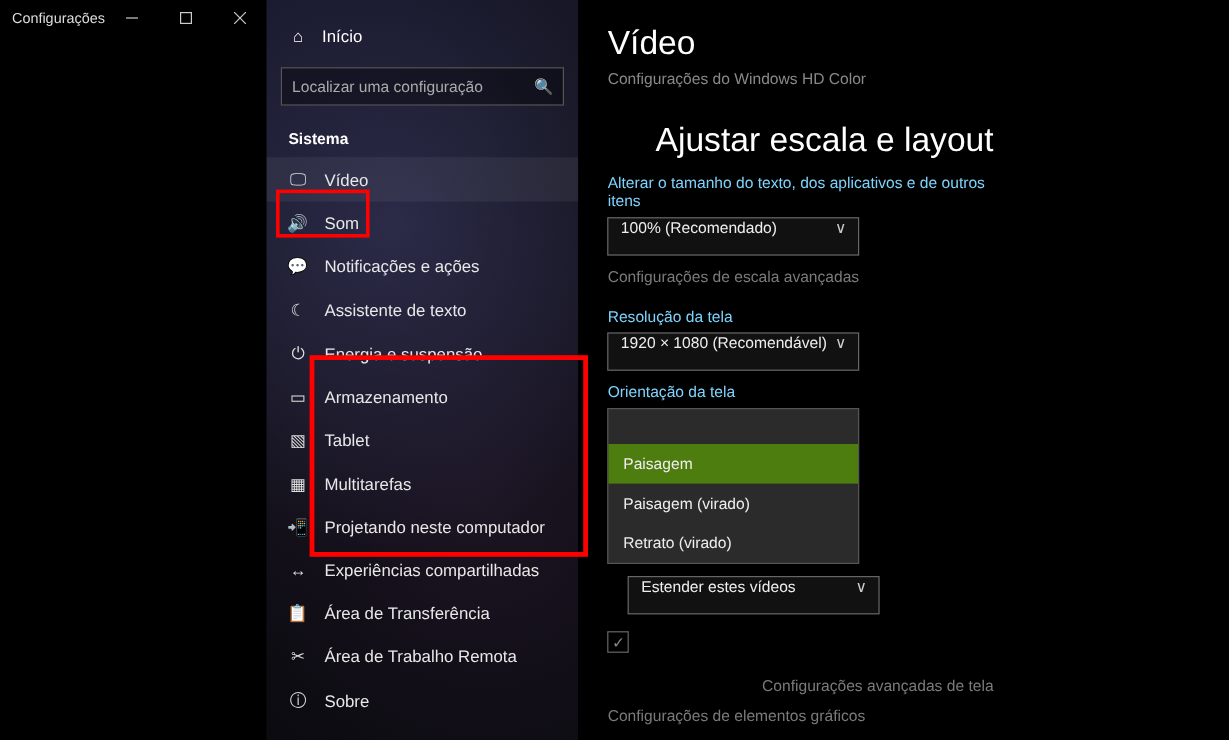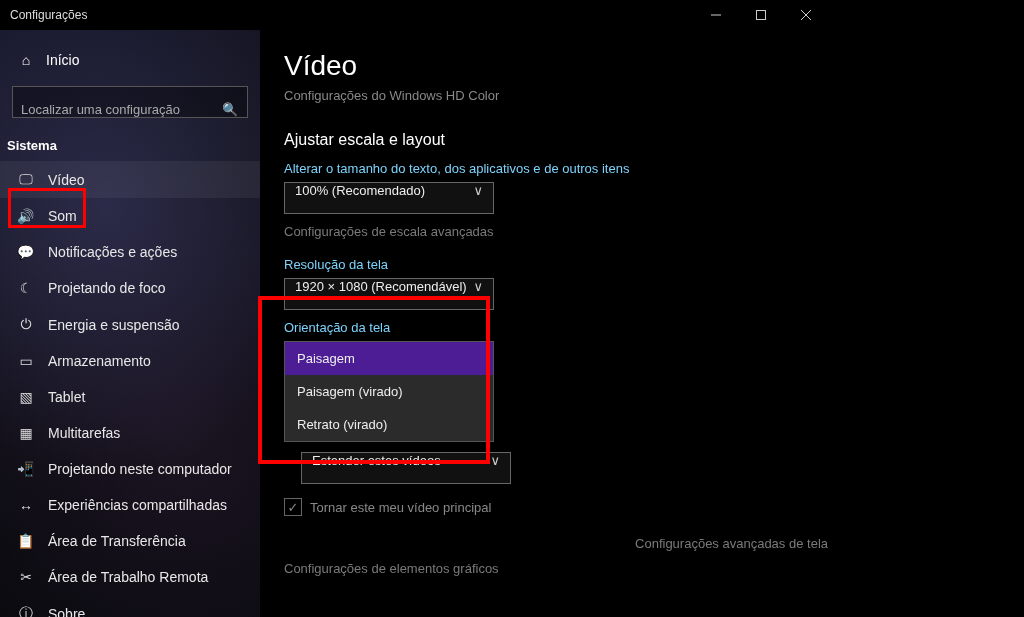--- a/index.html
+++ b/index.html
@@ -1,18 +1,18 @@
 <!DOCTYPE html>
 <html><head>
 <meta charset="utf-8">
 <style>
 * { margin: 0; padding: 0; box-sizing: border-box; font-family: "Segoe UI", Arial, sans-serif; }
 html, body { width: 1024px; height: 617px; background: #000; color: #fff; overflow: hidden; }
 
-.window { width: 828px; height: 617px; background: #000; position: relative; display: flex; flex-direction: column; }
+.window { width: 828px; height: 617px; background: #000; position: relative; display: flex; flex-direction: row; }
 
 .titlebar { height: 30px; display: flex; align-items: center; padding-left: 10px; font-size: 12px; color: #ddd; }
 .titlebar .spacer { flex: 1; }
 .win-controls { display: flex; height: 30px; }
 .win-btn { width: 45px; height: 30px; display: flex; align-items: center; justify-content: center; color: #ccc; font-size: 11px; }
 .win-btn svg { stroke: #ccc; fill: none; }
 
 .body { flex: 1; display: flex; min-height: 0; }
 
 .sidebar {
@@ -28,69 +28,69 @@
               radial-gradient(circle at 70% 70%, rgba(60,40,70,0.35), transparent 60%);
   z-index:0;
 }
 .sidebar > * { position: relative; z-index: 1; }
 
 .home-row { display:flex; align-items:center; gap:12px; padding: 12px 18px; font-size: 14px; }
 .home-row .icon { width:16px; text-align:center; }
 
 .search-wrap { padding: 6px 12px 10px 12px; }
 .search-box {
-  display:flex; align-items:flex-end; height:32px;
+  display:flex; align-items:center; height:32px;
   background: rgba(0,0,0,0.35); border:1px solid #555; padding:0 8px;
 }
 .search-box input {
   flex:1; background:transparent; border:none; outline:none; color:#ccc; font-size:13px;
 }
 .search-box input::placeholder { color:#aaa; }
 .search-box .sicon { color:#ccc; font-size:13px; }
 
-.section-label { padding: 10px 18px 8px 7px; font-size:13px; font-weight:600; color:#fff; }
+.section-label { padding: 10px 18px 8px 18px; font-size:13px; font-weight:600; color:#fff; }
 
 .nav-item {
   display:flex; align-items:center; gap:14px;
   padding: 10px 18px; font-size:14px; color:#e8e8e8;
   cursor:default;
 }
 .nav-item .icon { width:16px; display:flex; align-items:center; justify-content:center; font-size:14px; color:#ddd; }
 .nav-item.selected { background: rgba(255,255,255,0.06); }
 
 .red-highlight-video {
   position:absolute; left:8px; top:158px; width:78px; height:40px;
   border:3px solid #ff0000; z-index:5; pointer-events:none;
 }
 
 .main {
   flex:1; background:#000; padding: 20px 0 0 24px; position:relative; overflow:hidden;
 }
 .page-title { font-size:28px; font-weight:300; color:#fff; margin-bottom:6px; }
 .sublink { font-size:13px; color:#888; margin-bottom:4px; }
 
-.section-h { font-size:16px; font-weight:400; color:#fff; margin-top:28px; margin-bottom:12px; }
+.section-h { font-size:28px; font-weight:400; color:#fff; margin-top:28px; margin-bottom:12px;text-align:right; }
 .field-label { font-size:13px; color:#7dd3fc; margin-bottom:6px; margin-top:8px; }
 
 .combo {
   width:210px; height:32px; border:1px solid #666; background:#111;
   display:flex; align-items:flex-start; padding:0 10px; color:#eee; font-size:13px;
   position:relative; margin-bottom:10px;
 }
 .combo .chev { margin-left:auto; color:#ccc; }
 
 .muted-link { font-size:13px; color:#7a7a7a; margin-bottom:6px; margin-top:4px;}
 
 .dropdown-open {
   width:210px; border:1px solid #555; background:#2b2b2b; margin-top:2px;
 }
 .dropdown-open .opt {
   padding:9px 12px; font-size:13px; color:#eee;
 }
-.dropdown-open .opt.hover { background:#4c1d95; }
+.dropdown-open .opt.hover { background:#4d7c0f;margin-top:29px; }
 
 .red-highlight-main {
   position:absolute; left:258px; top:296px; width:232px; height:168px;
   border:4px solid #ff0000; z-index:6; pointer-events:none;
 }
 
 .checkbox-row { display:flex; align-items:center; gap:8px; margin-top:14px; color:#888; font-size:13px;}
 .checkbox-row .cb {
   width:18px; height:18px; border:1px solid #666; display:flex; align-items:center; justify-content:center;
   color:#888; font-size:13px;
@@ -151,21 +151,21 @@
           <div class="nav-item">
             <span class="icon">🔊</span>
             <span>Som</span>
           </div>
           <div class="nav-item">
             <span class="icon">💬</span>
             <span>Notificações e ações</span>
           </div>
           <div class="nav-item">
             <span class="icon">☾</span>
-            <span>Projetando de foco</span>
+            <span>Assistente de texto</span>
           </div>
           <div class="nav-item">
             <span class="icon">⏻</span>
             <span>Energia e suspensão</span>
           </div>
           <div class="nav-item">
             <span class="icon">▭</span>
             <span>Armazenamento</span>
           </div>
           <div class="nav-item">
@@ -226,21 +226,20 @@
           <div class="opt">Retrato (virado)</div>
         </div>
 
       <div class="combo" style="margin-top:10px;margin-left:17px;">
         <span>Estender estes vídeos</span>
         <span class="chev">∨</span>
       </div>
 
       <div class="checkbox-row">
         <span class="cb">✓</span>
-        <span>Tornar este meu vídeo principal</span>
       </div>
 
       <div class="muted-link" style="margin-top:20px;text-align:right;">Configurações avançadas de tela</div>
       <div class="muted-link" style="margin-top:10px;">Configurações de elementos gráficos</div>
 
     </div>
 
   </div>
 
   <div class="red-highlight-main"></div>

